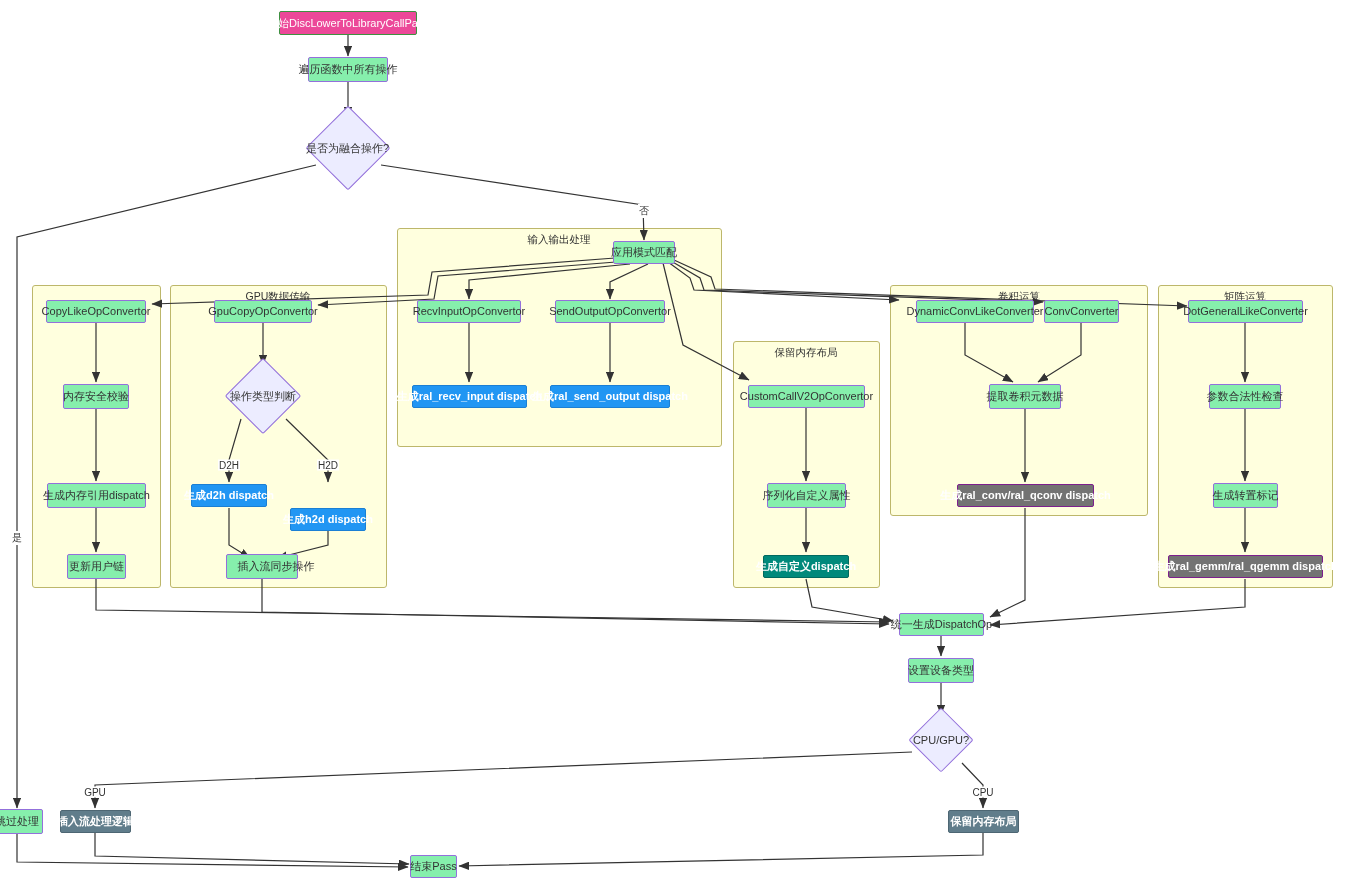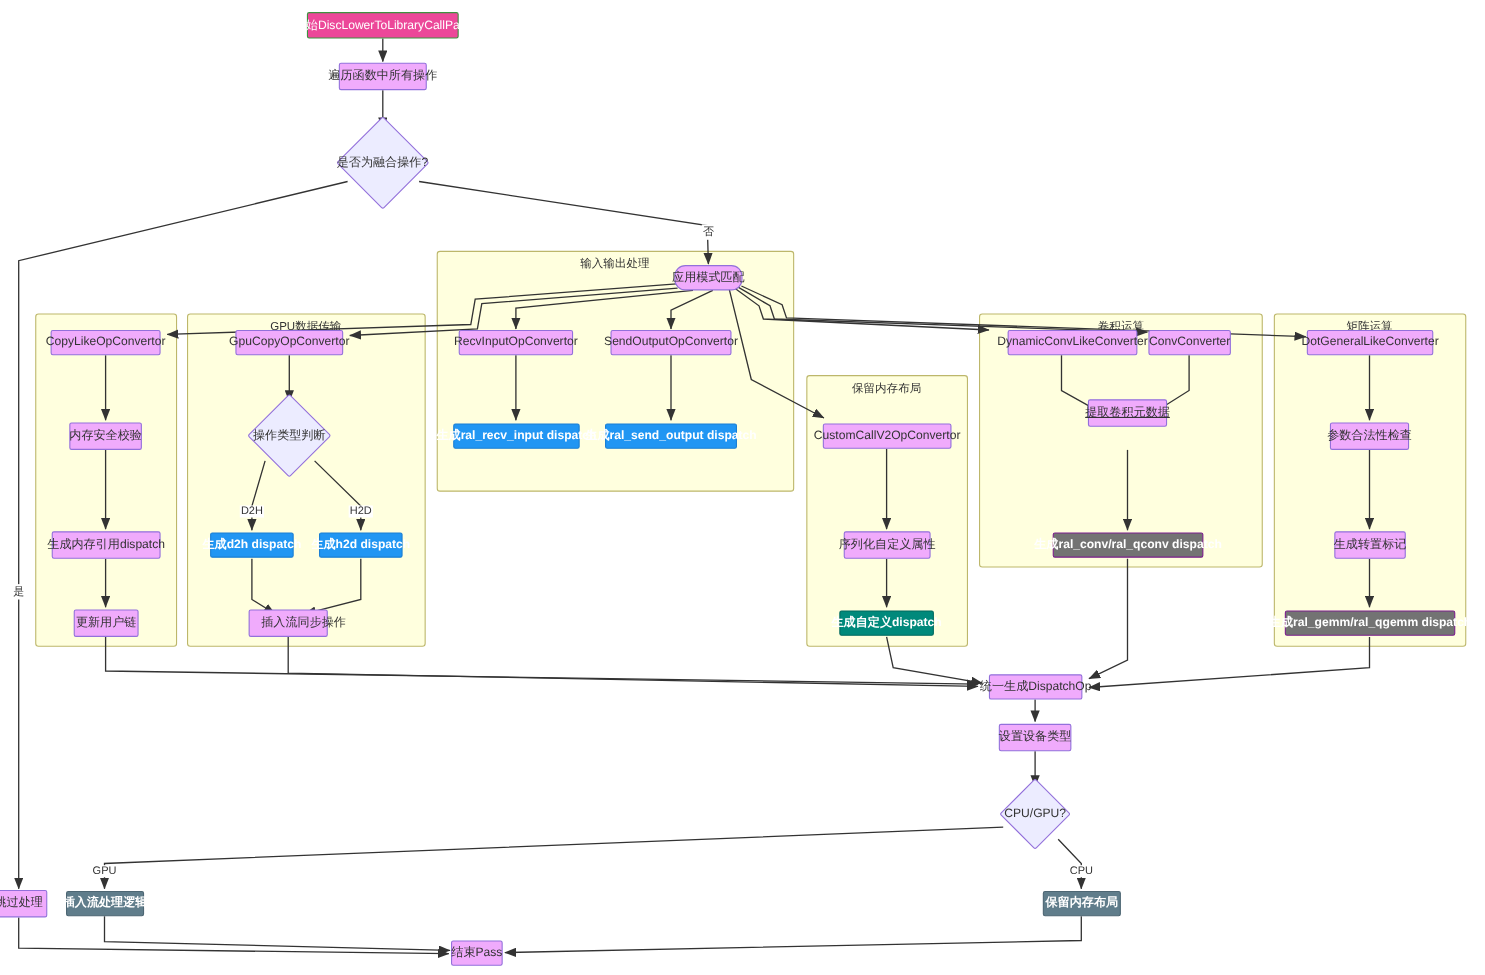--- a/index.html
+++ b/index.html
@@ -2,21 +2,21 @@
 <html><head>
 <meta charset="utf-8">
 <style>
   html,body{margin:0;padding:0;background:#ffffff;}
   body{font-family:"Liberation Sans","DejaVu Sans",sans-serif;}
   #canvas{position:relative;width:1350px;height:886px;overflow:hidden;background:#ffffff;}
   svg.layer{position:absolute;left:0;top:0;width:1350px;height:886px;}
   .node{position:absolute;box-sizing:border-box;display:flex;align-items:center;
         justify-content:center;text-align:center;white-space:nowrap;line-height:1.1;}
   
-  .n-proc{background:#f0abfc;border:1px solid #9370db;color:#333333;font-size:11px;height:25px;border-radius:2px;}
+  .n-proc{background:#86efac;border:1px solid #9370db;color:#333333;font-size:11px;height:25px;border-radius:2px;}
   
   .n-dec{background:#ececff;border:1px solid #9370db;color:#333333;font-size:11px;
          transform:rotate(45deg);border-radius:2px;}
   .n-dec span{transform:rotate(-45deg);display:block;}
   .n-start{background:#ec4899;border:1px solid #3d9140;color:#ffffff;font-size:11px;height:24px;border-radius:2px;}
   .n-blue{background:#2196f3;border:1px solid #1b7fd4;color:#ffffff;font-size:11px;font-weight:bold;height:23px;border-radius:2px;}
   .n-teal{background:#00897b;border:1px solid #00695f;color:#ffffff;font-size:11px;font-weight:bold;height:23px;border-radius:2px;}
   .n-magenta{background:#737373;border:1px solid #7d1f8d;color:#ffffff;font-size:11px;font-weight:bold;height:23px;border-radius:2px;}
   .n-slate{background:#607d8b;border:1px solid #4d6673;color:#ffffff;font-size:11px;font-weight:bold;height:23px;border-radius:2px;}
   .cluster{position:absolute;box-sizing:border-box;background:#ffffde;border:1px solid #bdb76b;border-radius:3px;}
@@ -108,47 +108,47 @@
       <path d="M17,834 L17,862 L408,867"></path>
     </g>
   </svg>
 
   <div class="node n-start" style="left:279px;top:11px;width:138px;">开始DiscLowerToLibraryCallPass</div>
   <div class="node n-proc" style="left:308px;top:57px;width:80px;">遍历函数中所有操作</div>
   <div class="node n-dec" style="left:318px;top:118px;width:60px;height:60px;">
     <span>是否为融合操作?</span>
   </div>
   <div class="node n-proc" style="left:-9px;top:809px;width:52px;">跳过处理</div>
-  <div class="node n-proc" style="left:613px;top:241px;width:62px;height:23px;border-radius:10px;">应用模式匹配</div>
+  <div class="node n-proc" style="left:613px;top:241px;width:62px;height:23px;">应用模式匹配</div>
 
   <div class="node n-proc" style="left:46px;top:300px;width:100px;height:23px;">CopyLikeOpConvertor</div>
   <div class="node n-proc" style="left:63px;top:384px;width:66px;">内存安全校验</div>
   <div class="node n-proc" style="left:47px;top:483px;width:99px;">生成内存引用dispatch</div>
   <div class="node n-proc" style="left:67px;top:554px;width:59px;">更新用户链</div>
 
   <div class="node n-proc" style="left:214px;top:300px;width:98px;height:23px;">GpuCopyOpConvertor</div>
   <div class="node n-dec" style="left:236px;top:369px;width:54px;height:54px;">
     <span>操作类型判断</span>
   </div>
   <div class="node n-blue" style="left:191px;top:484px;width:76px;">生成d2h dispatch</div>
-  <div class="node n-blue" style="left:290px;top:484px;width:76px;">生成h2d dispatch</div>
+  <div class="node n-blue" style="left:290px;top:508px;width:76px;">生成h2d dispatch</div>
   <div class="node n-proc" style="left:226px;top:554px;width:72px;padding-left:28px;">插入流同步操作</div>
 
   <div class="node n-proc" style="left:417px;top:300px;width:104px;height:23px;">RecvInputOpConvertor</div>
   <div class="node n-blue" style="left:412px;top:385px;width:115px;">生成ral_recv_input dispatch</div>
   <div class="node n-proc" style="left:555px;top:300px;width:110px;height:23px;">SendOutputOpConvertor</div>
   <div class="node n-blue" style="left:550px;top:385px;width:120px;">生成ral_send_output dispatch</div>
 
   <div class="node n-proc" style="left:748px;top:385px;width:117px;height:23px;">CustomCallV2OpConvertor</div>
   <div class="node n-proc" style="left:767px;top:483px;width:79px;">序列化自定义属性</div>
   <div class="node n-teal" style="left:763px;top:555px;width:86px;">生成自定义dispatch</div>
 
   <div class="node n-proc" style="left:916px;top:300px;width:118px;height:23px;">DynamicConvLikeConverter</div>
   <div class="node n-proc" style="left:1044px;top:300px;width:75px;height:23px;">ConvConverter</div>
-  <div class="node n-proc" style="left:989px;top:363px;width:72px;text-decoration:underline;">提取卷积元数据</div>
+  <div class="node n-proc" style="left:989px;top:384px;width:72px;">提取卷积元数据</div>
   <div class="node n-magenta" style="left:957px;top:484px;width:137px;">生成ral_conv/ral_qconv dispatch</div>
 
   <div class="node n-proc" style="left:1188px;top:300px;width:115px;height:23px;">DotGeneralLikeConverter</div>
   <div class="node n-proc" style="left:1209px;top:384px;width:72px;">参数合法性检查</div>
   <div class="node n-proc" style="left:1213px;top:483px;width:65px;">生成转置标记</div>
   <div class="node n-magenta" style="left:1168px;top:555px;width:155px;">生成ral_gemm/ral_qgemm dispatch</div>
 
   <div class="node n-proc" style="left:899px;top:613px;width:85px;height:23px;">统一生成DispatchOp</div>
   <div class="node n-proc" style="left:908px;top:658px;width:66px;">设置设备类型</div>
   <div class="node n-dec" style="left:918px;top:717px;width:46px;height:46px;">

